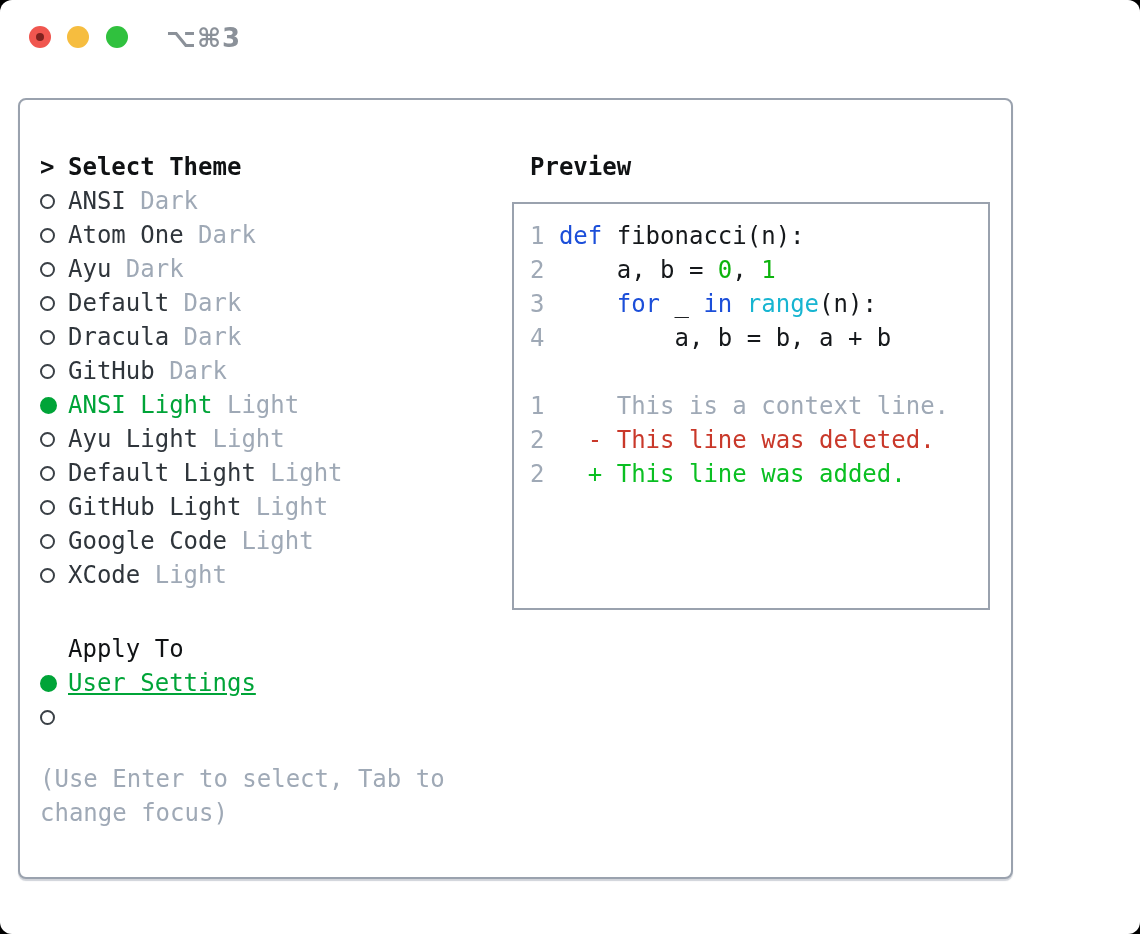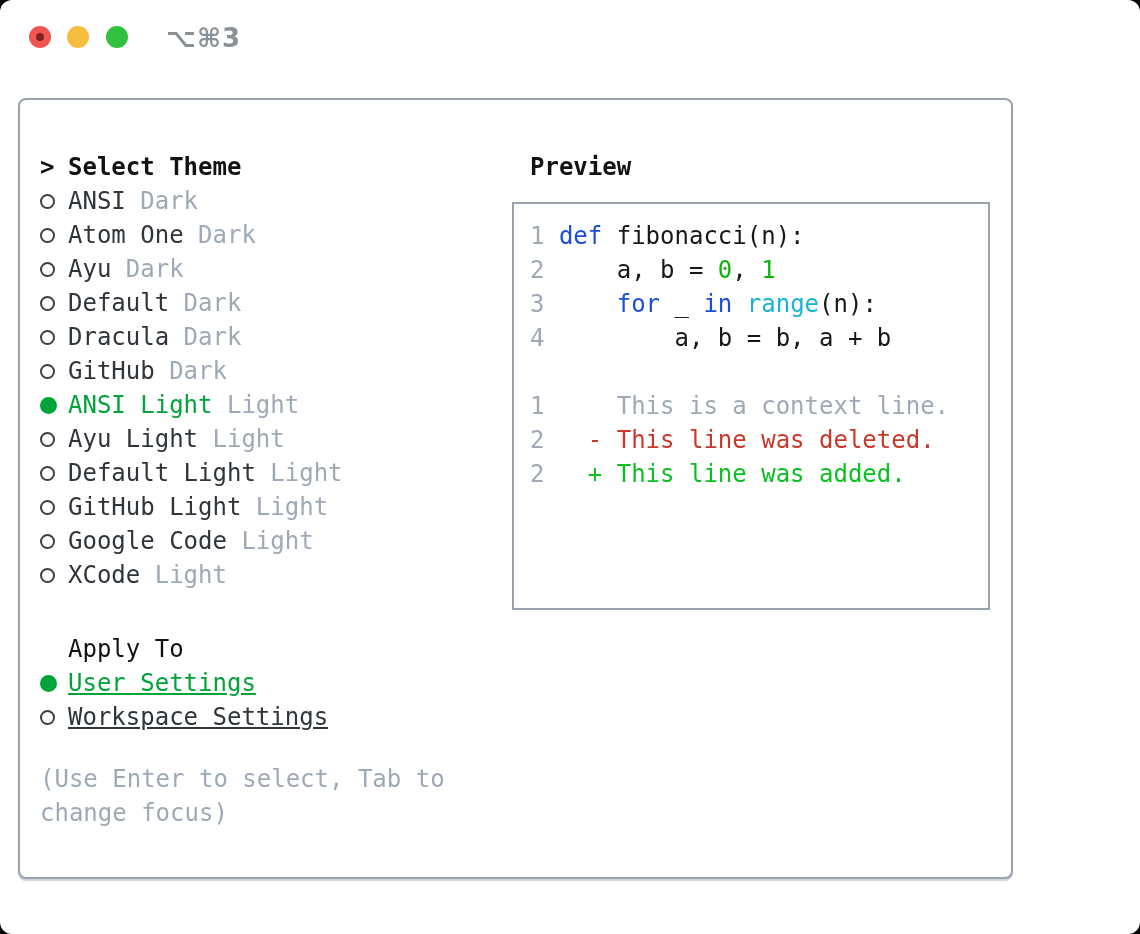--- a/index.html
+++ b/index.html
@@ -219,21 +219,20 @@
     <span class="marker">
       <span class="circle"></span>
     </span>
     <span class="o-label">User Settings</span>
   </div>
 
   <div class="row apply-row">
     <span class="marker">
       <span class="circle"></span>
     </span>
-    <span class="o-label">Workspace Settings</span>
   </div>
 </div>
     </div>
 
     <div class="help-text">(Use Enter to select, Tab to change focus)</div>
 
     <div class="preview-header">Preview</div>
 
     <div class="preview-box">
       <div id="preview-code">

